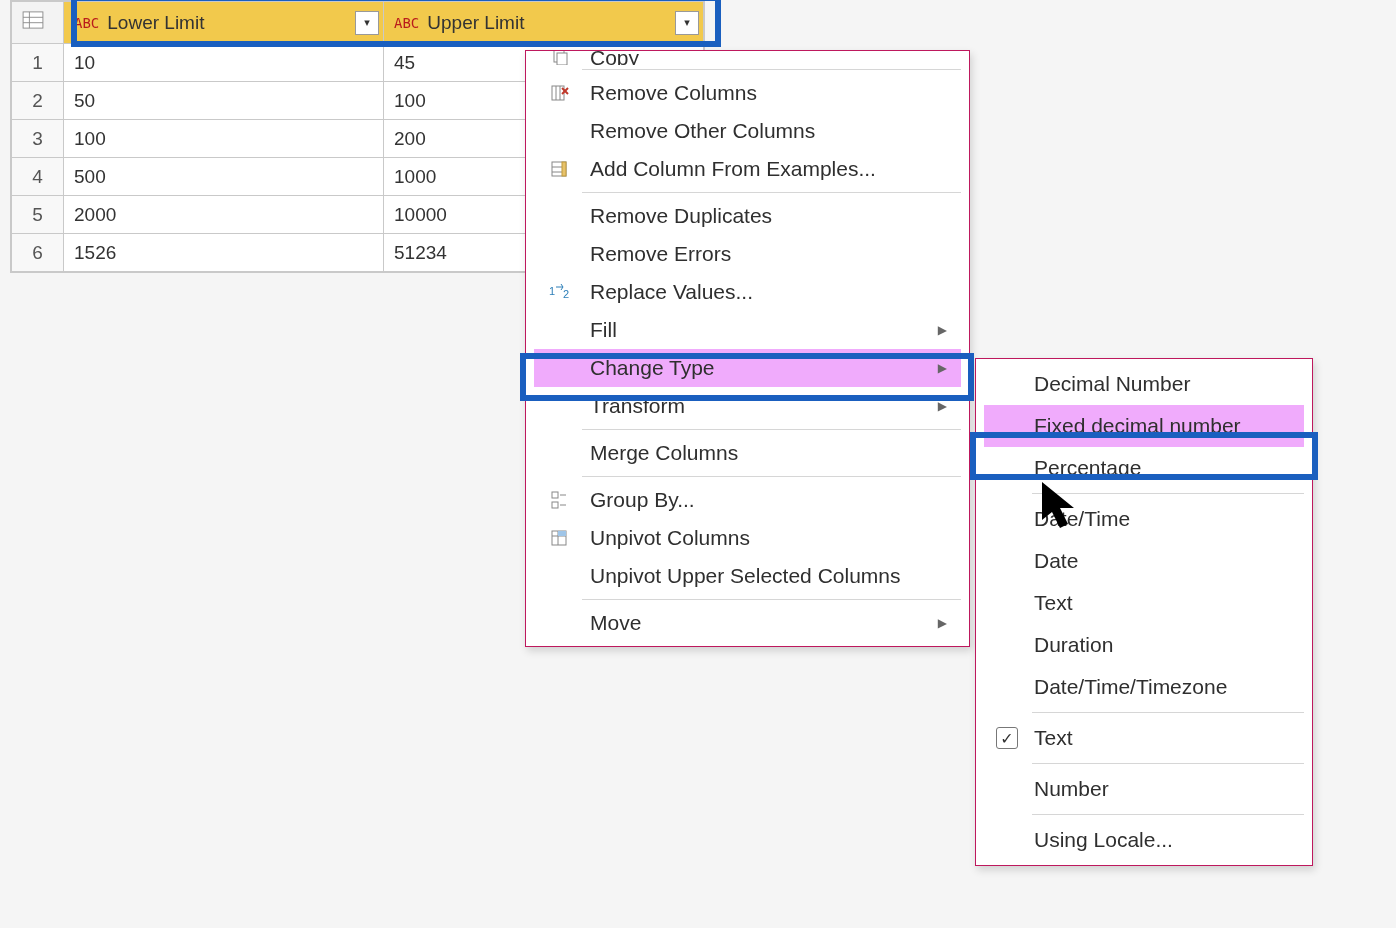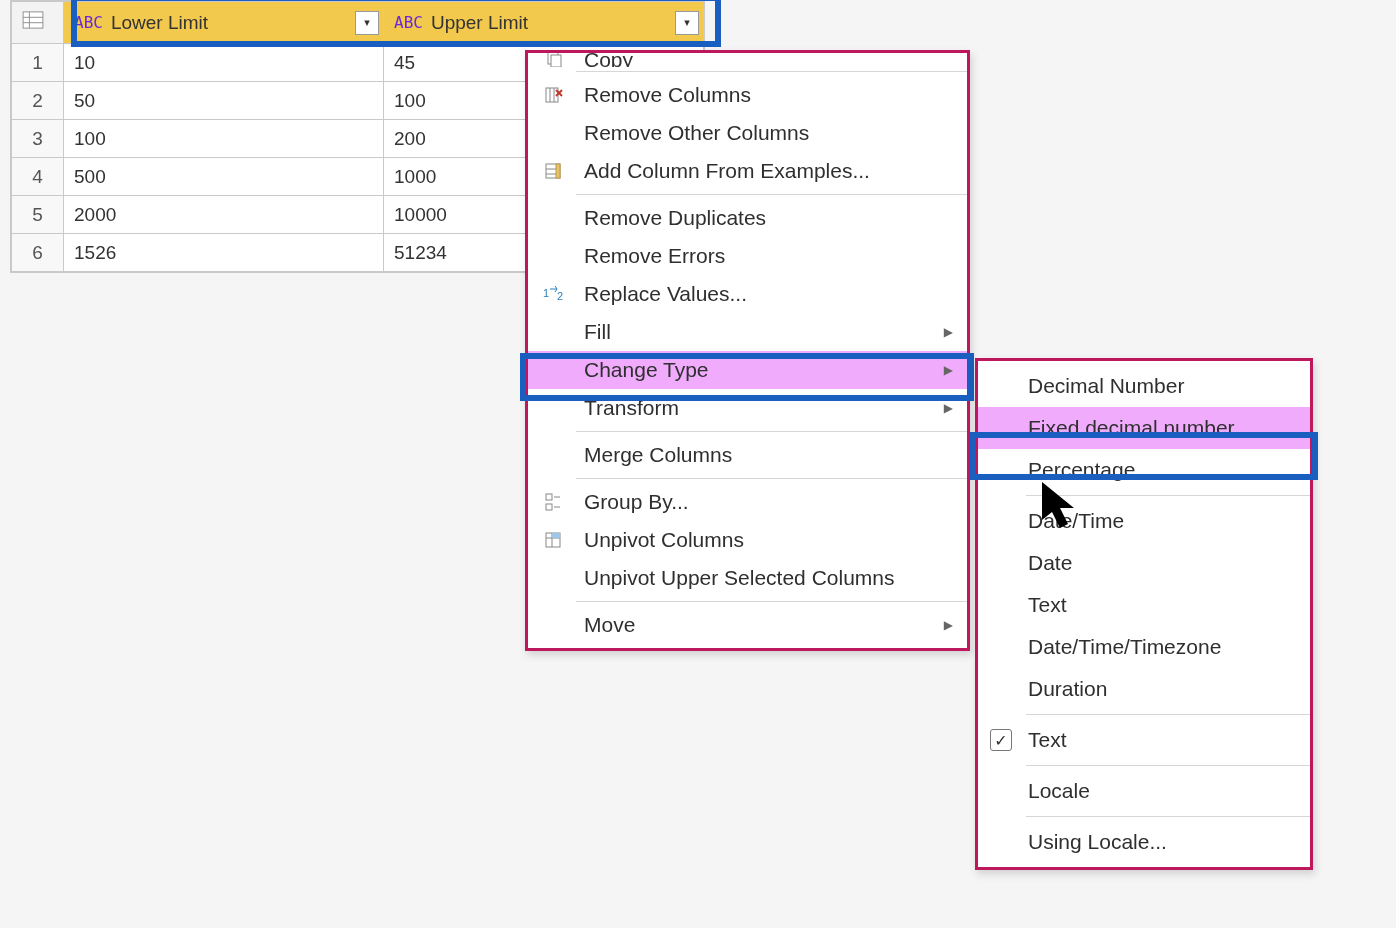--- a/index.html
+++ b/index.html
@@ -44,23 +44,23 @@
     padding: 0;
   }
   .col-head-inner {
     display: flex;
     align-items: center;
     gap: 8px;
     padding: 0 36px 0 10px;
     height: 100%;
   }
   .col-head .type-abc {
-    font-size: 16px;
+    font-size: 14px;
     font-family: Consolas, monospace;
-    color: #6d28d9;
+    color: #b91c1c;
   }
   .col-head .filter-btn {
     position: absolute;
     right: 4px;
     top: 50%;
     transform: translateY(-50%);
     width: 24px; height: 24px;
     background: #fff;
     border: 1px solid #999;
     display: flex;
@@ -83,23 +83,23 @@
     left: 60px;
     width: 650px;
     height: 52px;
     border: 6px solid #1a5fbf;
     pointer-events: none;
   }
   
   .menu {
     position: absolute;
     background: #fff;
-    border: 3px solid #be185d;
+    border: 1px solid #be185d;
     box-shadow: 2px 4px 8px rgba(0,0,0,0.15);
-    padding: 4px 0;
+    padding: 4px 8px;
     font-size: 21px;
     color: #2f2f2f;
   }
   .menu1 { top: 50px; left: 525px; width: 445px; }
   .menu-item {
     display: flex;
     align-items: center;
     height: 38px;
     padding: 0 18px 0 56px;
     position: relative;
@@ -355,33 +355,33 @@
   <div class="menu-item">
     <span>Date/Time</span>
   </div>
   <div class="menu-item">
     <span>Date</span>
   </div>
   <div class="menu-item">
     <span>Text</span>
   </div>
   <div class="menu-item">
+    <span>Duration</span>
+  </div>
+  <div class="menu-item">
     <span>Date/Time/Timezone</span>
-  </div>
-  <div class="menu-item">
-    <span>Duration</span>
   </div>
   <div class="menu-sep"></div>
   <div class="menu-item">
     <span class="check">✓</span>
     <span>Text</span>
   </div>
   <div class="menu-sep"></div>
   <div class="menu-item">
-    <span>Locale</span>
+    <span>Number</span>
   </div>
   <div class="menu-sep"></div>
   <div class="menu-item">
     <span>Using Locale...</span>
   </div>
 </div>
 
 <div class="blue-box-whole"></div>
 
 <div class="cursor">

